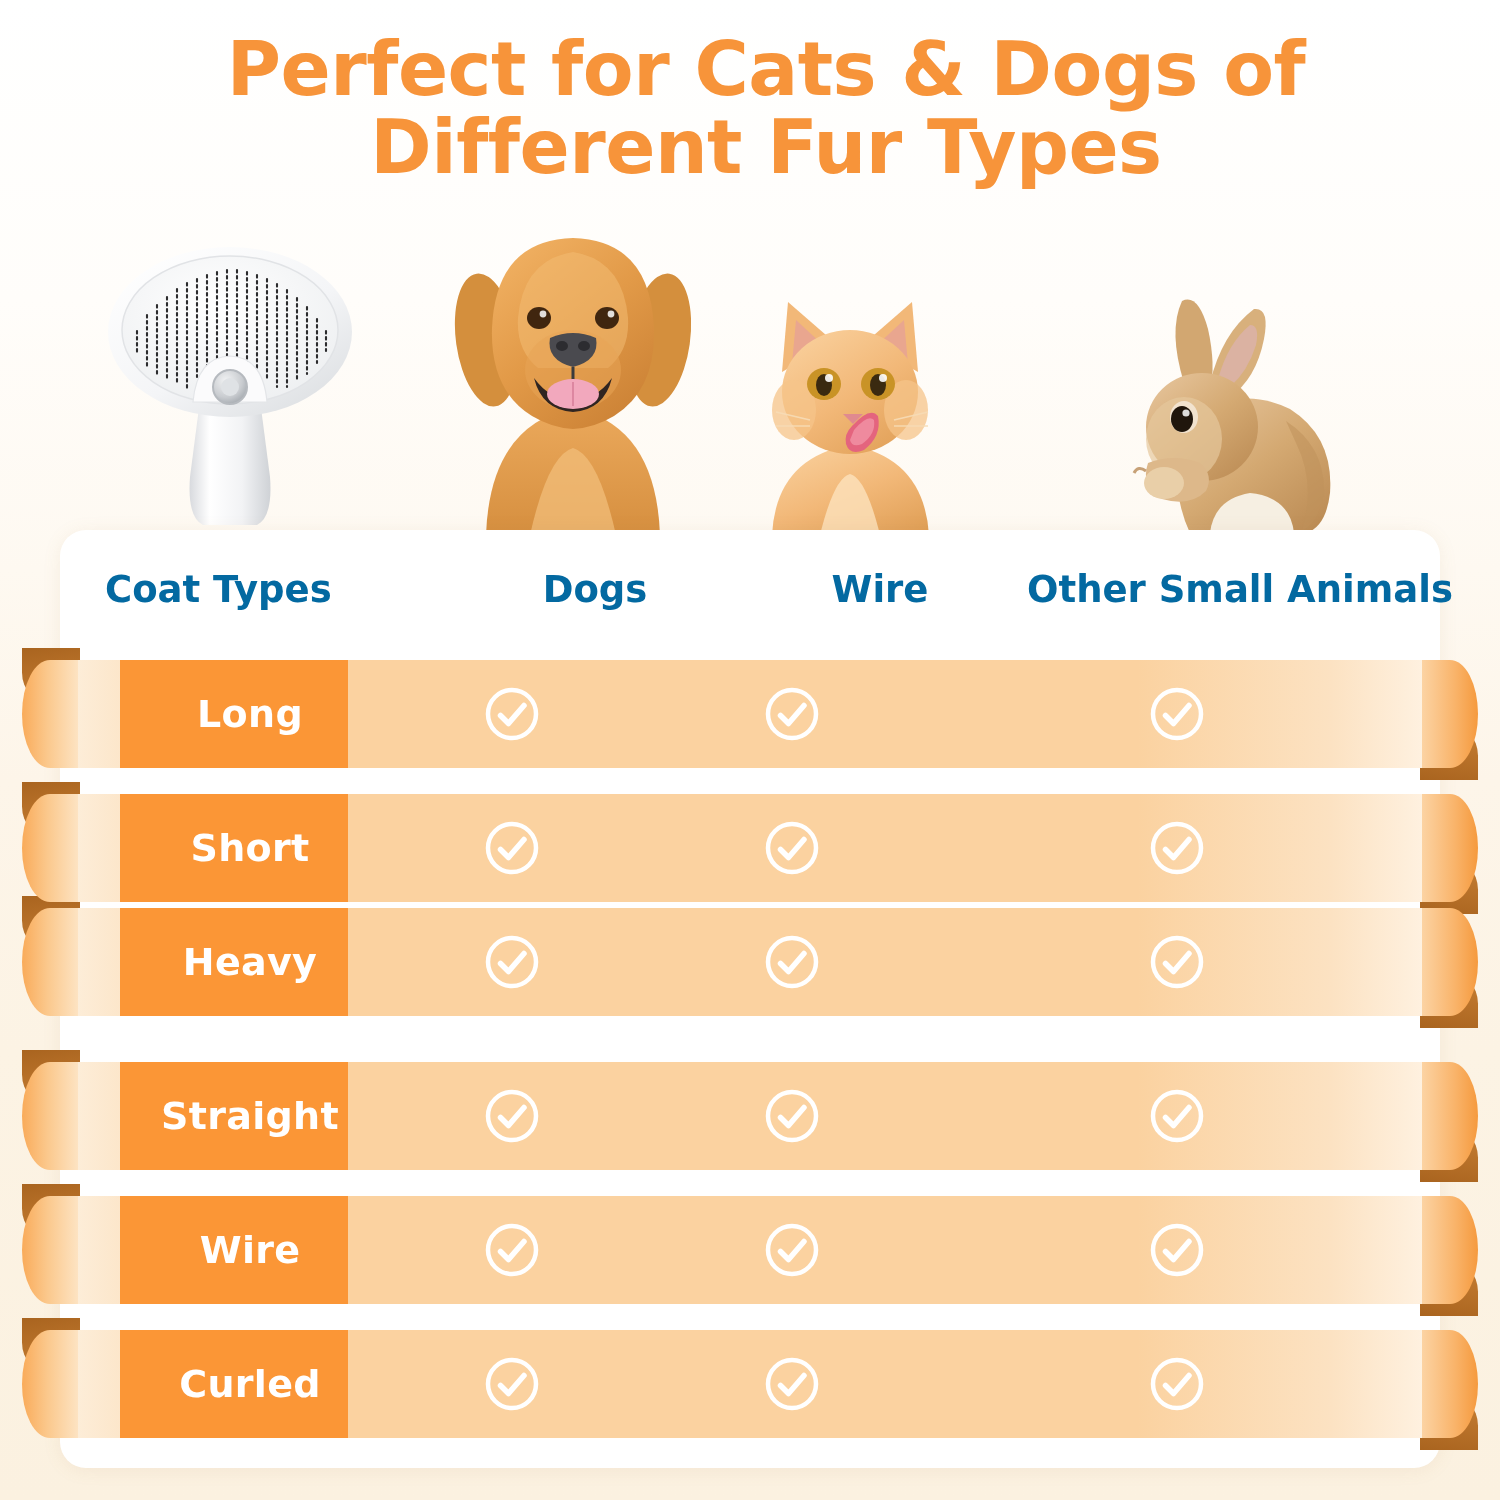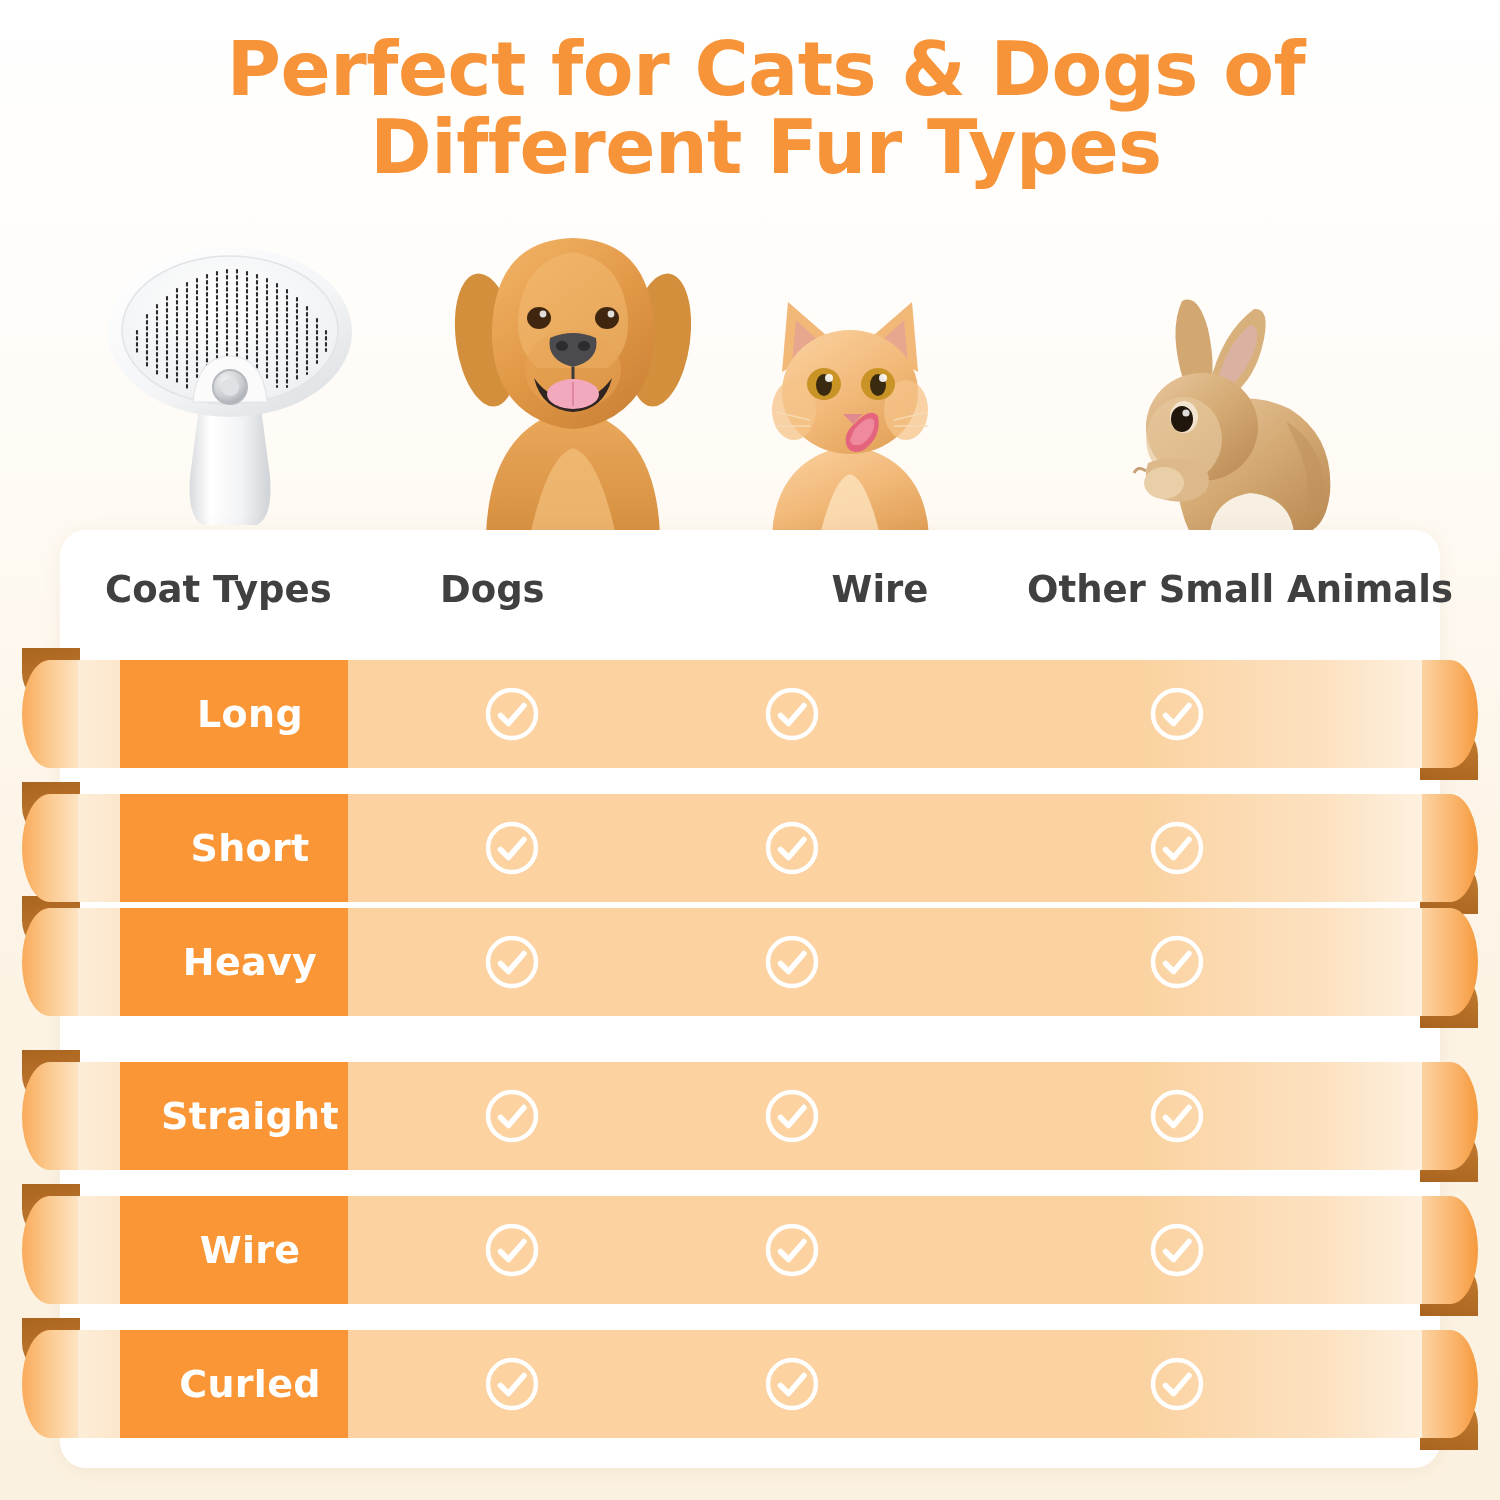--- a/index.html
+++ b/index.html
@@ -41,25 +41,25 @@
     position:absolute; left:60px; top:530px;
     width:1380px; height:938px;
     background:#ffffff; border-radius:26px;
     box-shadow:0 2px 18px rgba(180,140,90,0.10);
   }
 
   
   .thead{ position:absolute; left:60px; top:568px; width:1380px; height:72px; }
   .th{
     position:absolute; font-size:37px; font-weight:bold;
-    color:#404040; font-family:"DejaVu Sans", sans-serif;
+    color:#0369a1; font-family:"DejaVu Sans", sans-serif;
     white-space:nowrap; top:0;
   }
   .th.c0{ left:45px; }
-  .th.c1{ left:380px; width:310px; text-align:left; }
+  .th.c1{ left:380px; width:310px; text-align:center; }
   .th.c2{ left:665px; width:310px; text-align:center; }
   .th.c3{ left:880px; width:600px; text-align:center; }
 
   
   .ribbons{ position:absolute; left:0; top:0; width:1500px; height:1500px; }
 
   .ribbon{ position:absolute; left:0; width:1500px; height:132px; }
 
   
   .fold{

